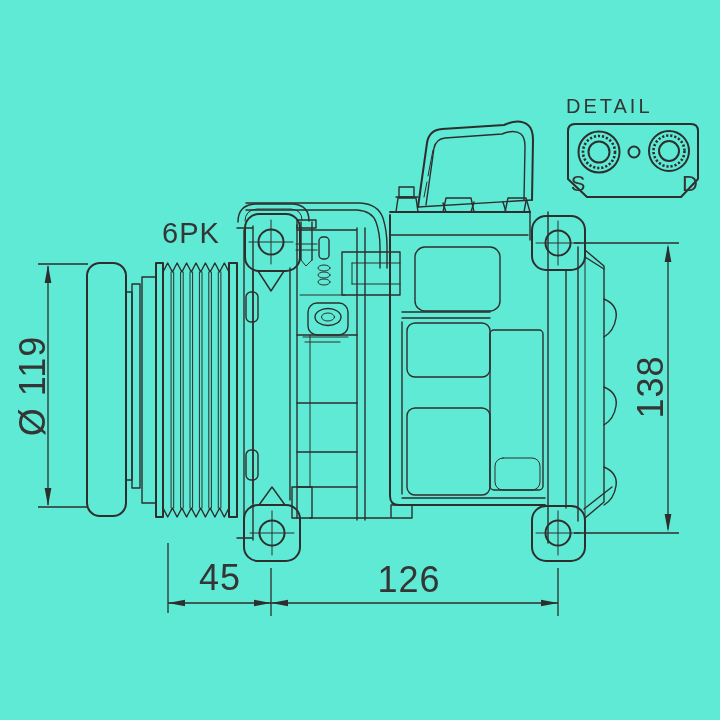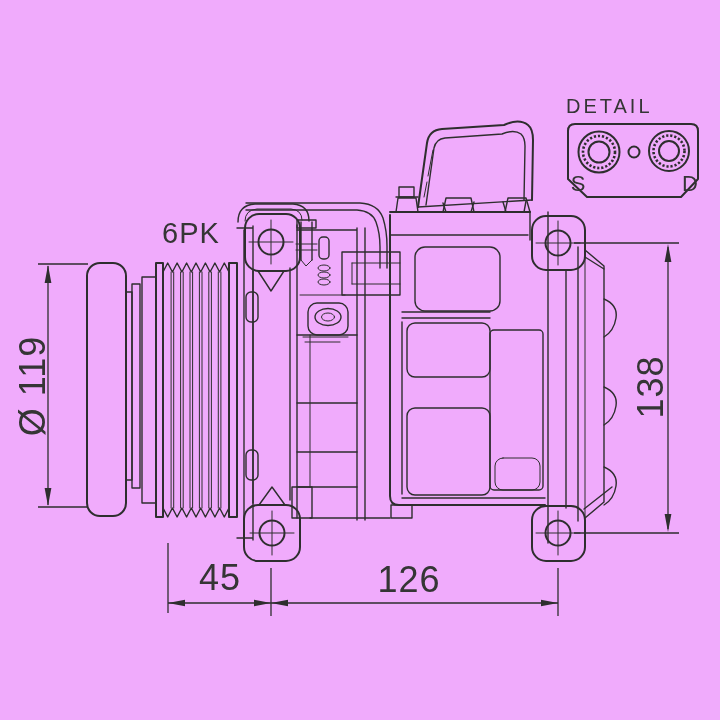--- a/index.html
+++ b/index.html
@@ -1,16 +1,16 @@
 <!DOCTYPE html>
 <html><head>
 <meta charset="utf-8">
 <style>
   html,body { margin:0; padding:0; background:#ffffff; }
-  .stage { position:relative; width:720px; height:720px; background:#f0abfc; overflow:hidden; }
+  .stage { position:relative; width:720px; height:720px; background:#5eead4; overflow:hidden; }
   svg text { font-family:"Liberation Sans", sans-serif; fill:#353535; }
   .ol   { fill:none; stroke:#2e2e2e; stroke-width:2;   stroke-linejoin:round; stroke-linecap:round; }
   .il   { fill:none; stroke:#2e2e2e; stroke-width:1.4; stroke-linejoin:round; stroke-linecap:round; }
   .tl   { fill:none; stroke:#2e2e2e; stroke-width:1;   stroke-linejoin:round; stroke-linecap:round; }
   .dim  { fill:none; stroke:#2e2e2e; stroke-width:1.3; }
   .arr  { fill:#2e2e2e; stroke:none; }
   .knurl{ fill:none; stroke:#2e2e2e; stroke-width:2.6; stroke-dasharray:2.2 1.9; }
   .dimtext   { font-size:36px; letter-spacing:1px; }
   .labeltext { font-size:29px; letter-spacing:1px; }
   .detailtitle { font-size:20px; letter-spacing:3px; }

